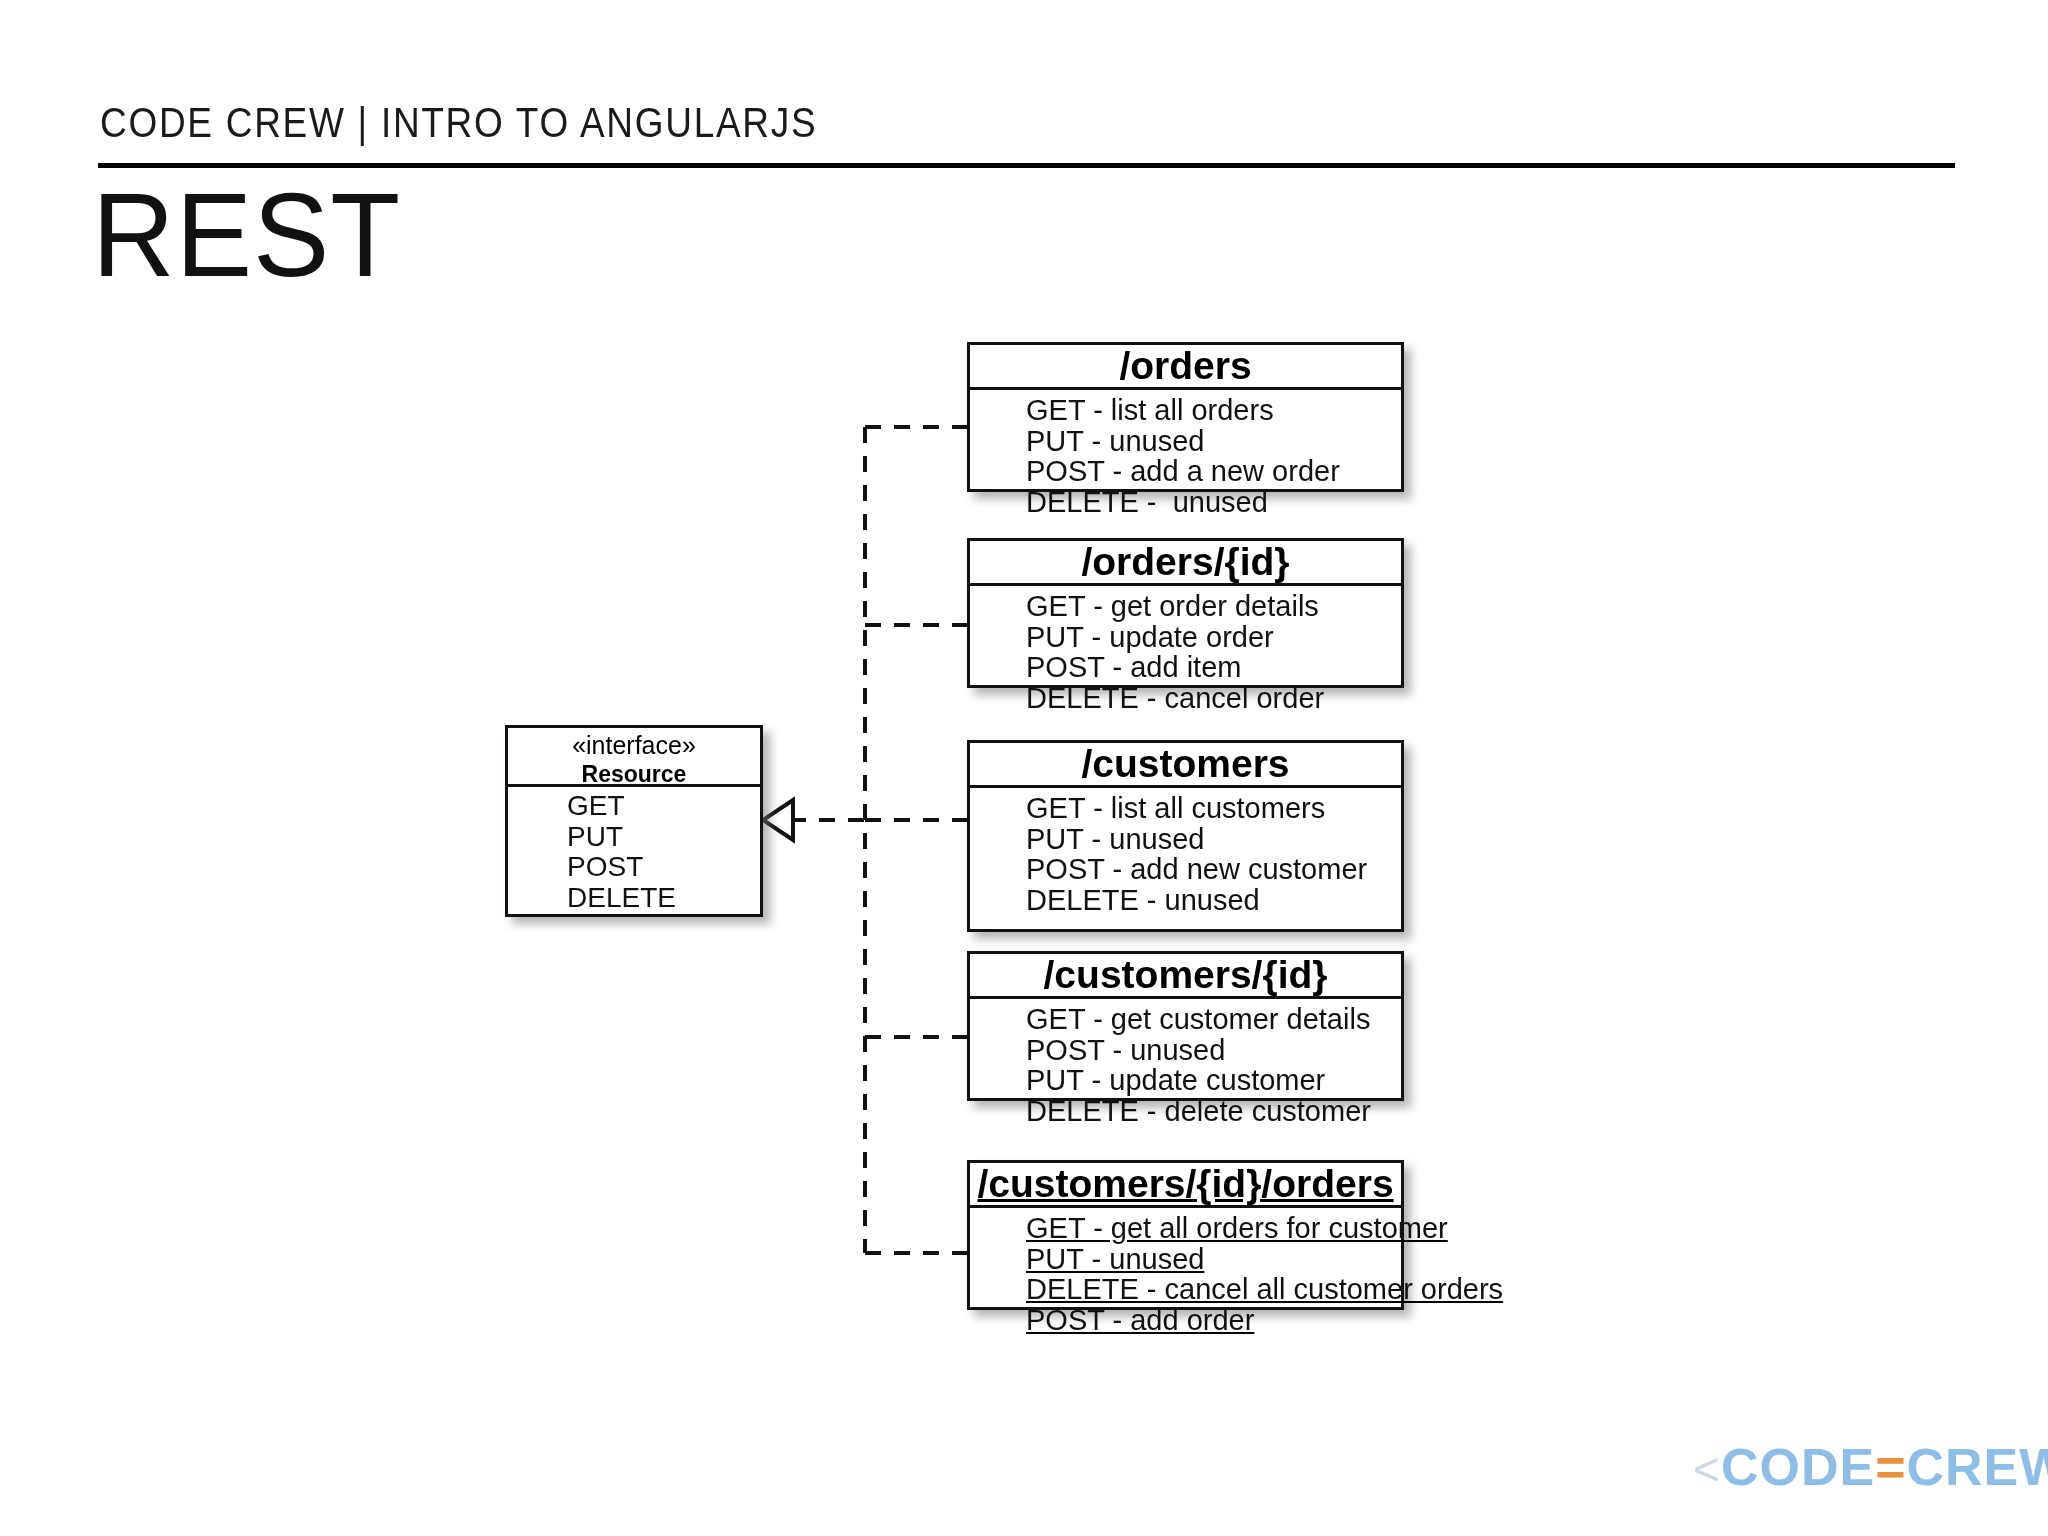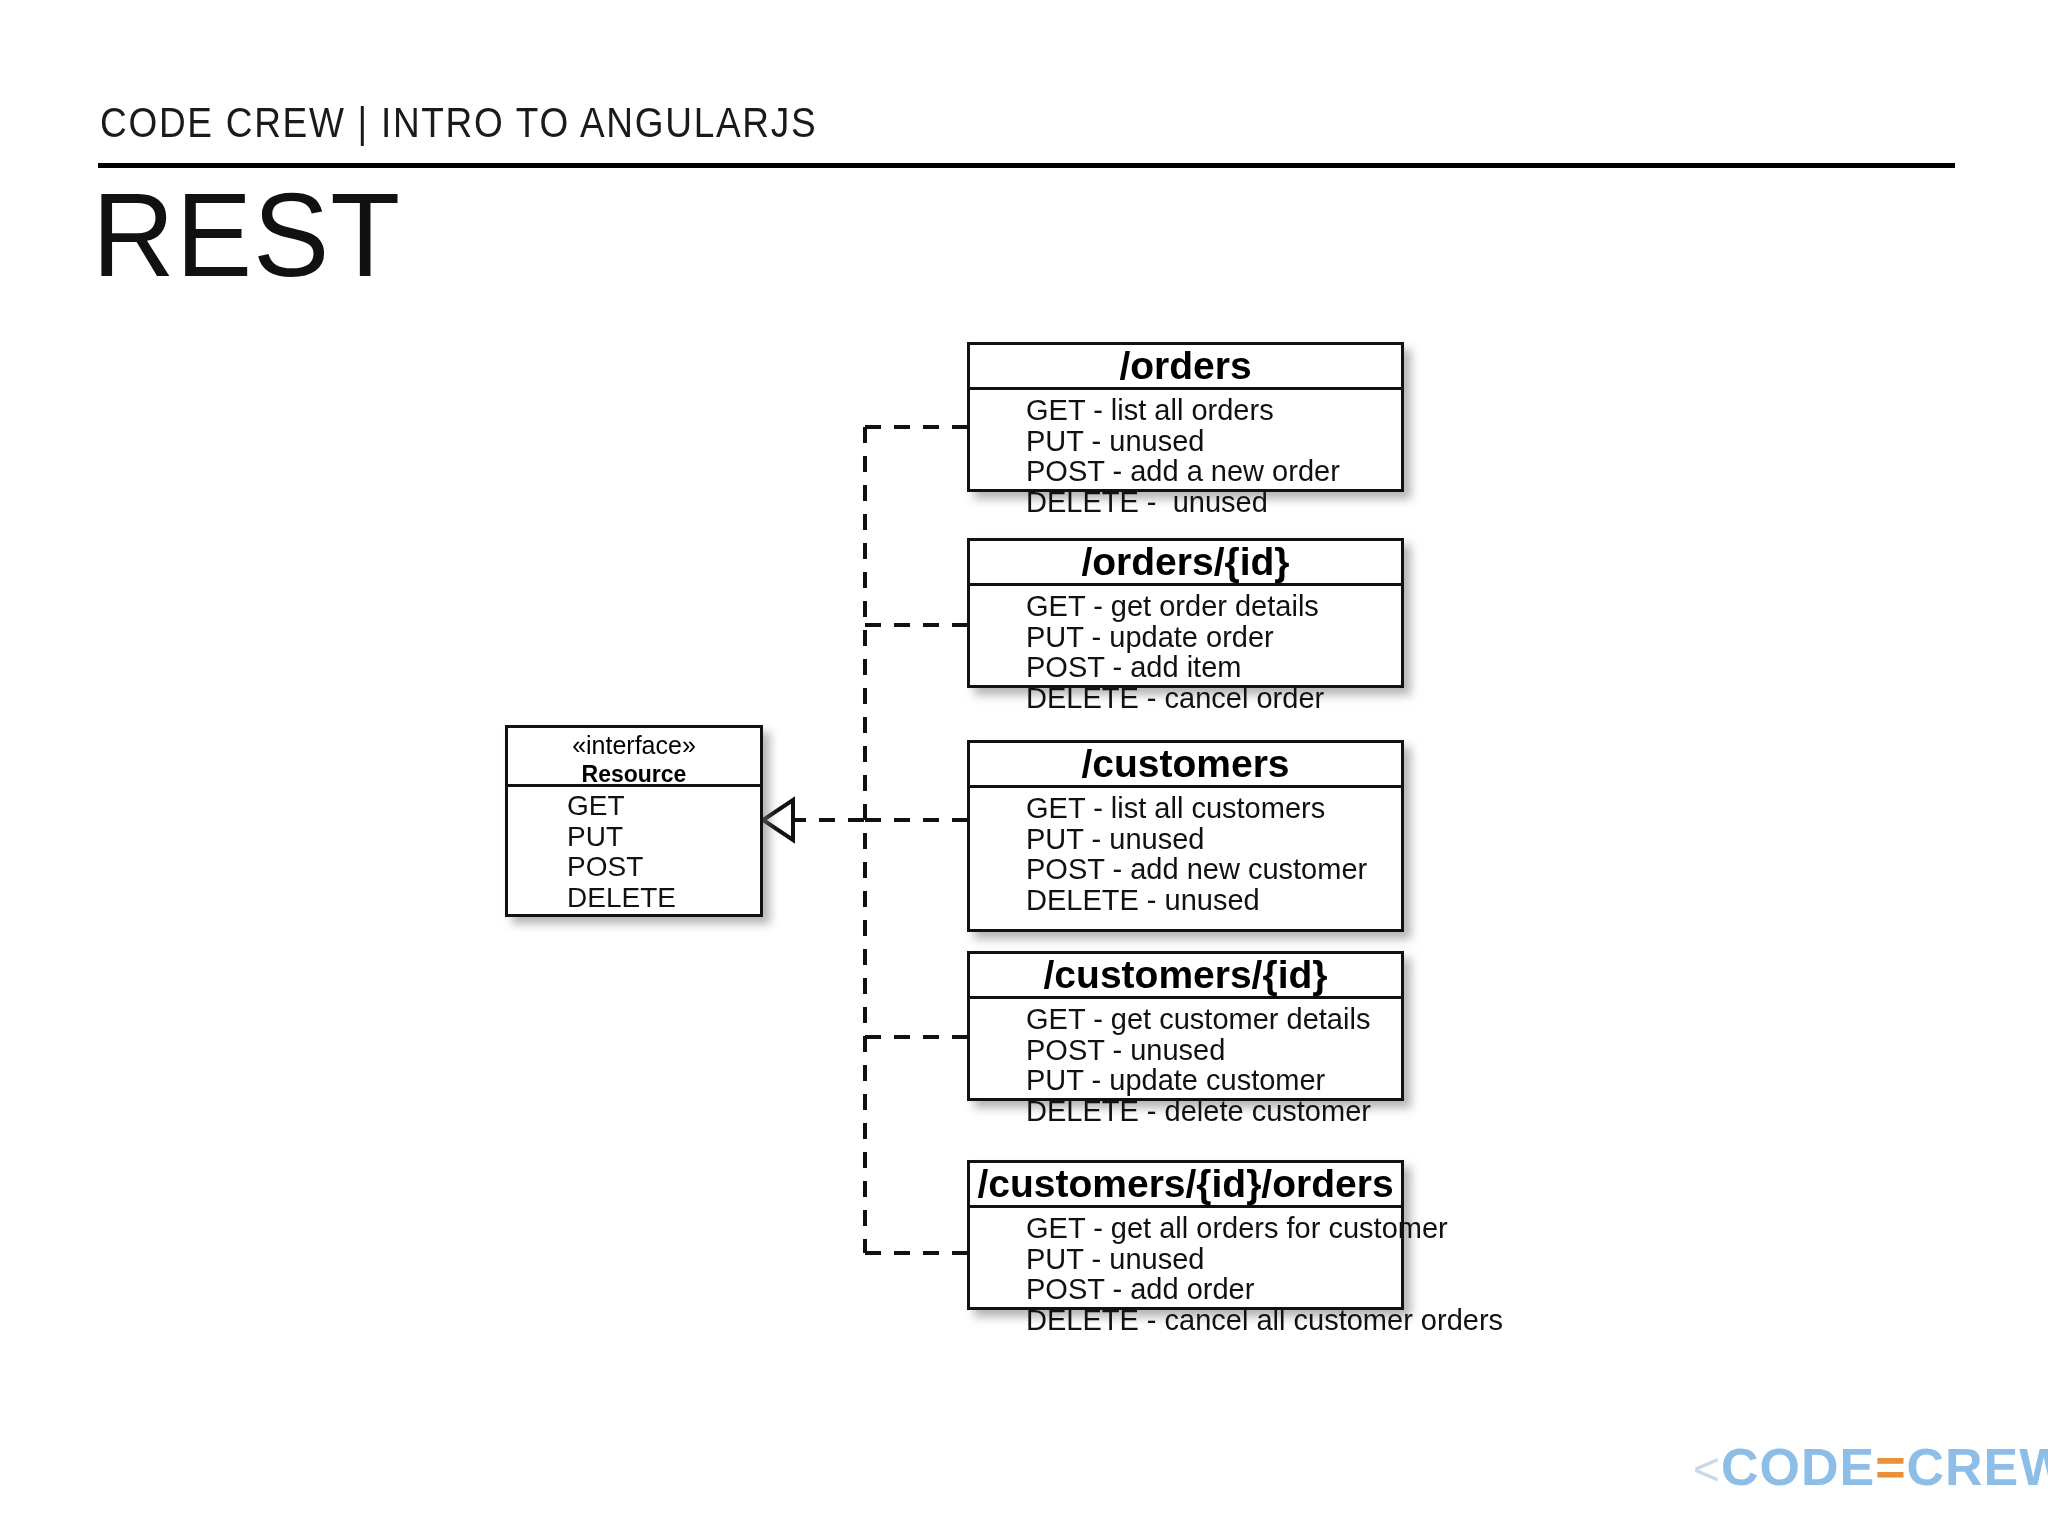--- a/index.html
+++ b/index.html
@@ -200,25 +200,25 @@
   <div class="uml-box res-box" style="top:951px;height:150px;">
     <div class="uml-head">/customers/{id}</div>
     <div class="uml-body">
       <div class="uml-line">GET - get customer details</div>
       <div class="uml-line">POST - unused</div>
       <div class="uml-line">PUT - update customer</div>
       <div class="uml-line">DELETE - delete customer</div>
     </div>
   </div>
 
-  <div class="uml-box res-box" style="top:1160px;height:150px;">
+  <div class="uml-box res-box" style="top:1160px;height:150px;text-decoration:underline;">
     <div class="uml-head">/customers/{id}/orders</div>
     <div class="uml-body">
       <div class="uml-line">GET - get all orders for customer</div>
       <div class="uml-line">PUT - unused</div>
+      <div class="uml-line">DELETE - cancel all customer orders</div>
       <div class="uml-line">POST - add order</div>
-      <div class="uml-line">DELETE - cancel all customer orders</div>
     </div>
   </div>
 
   <div id="logo"><span class="brk">&lt;</span><span class="word">CODE</span><span class="eq">=</span><span class="word">CREW</span></div>
 
 </div>
 
 </body></html>

